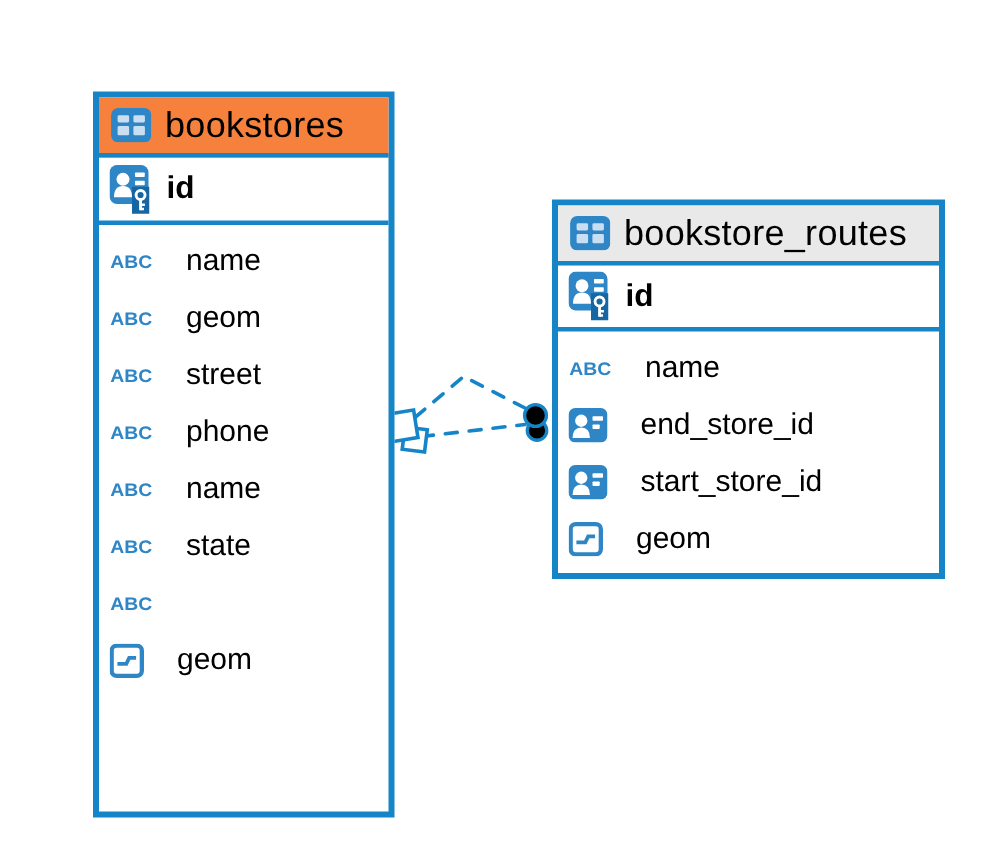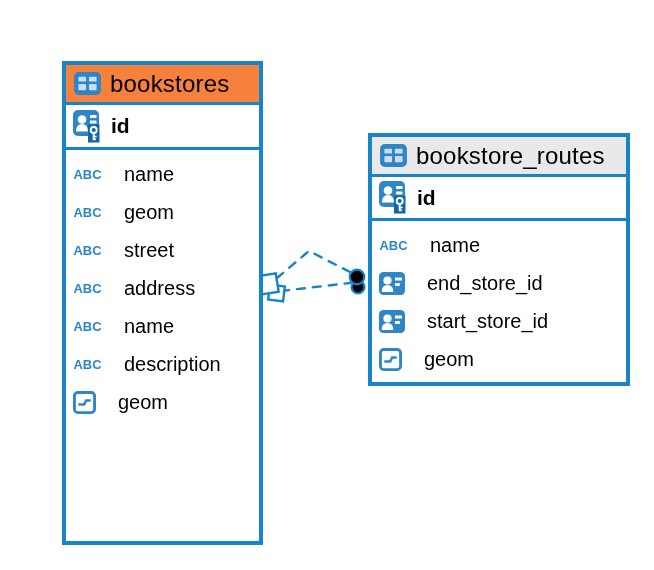--- a/index.html
+++ b/index.html
@@ -130,33 +130,38 @@
       <div class="col-row">
         <svg class="ic" width="29" height="13">
             <use href="#sym-abc"></use>
           </svg>
         <span>street</span>
       </div>
       <div class="col-row">
         <svg class="ic" width="29" height="13">
             <use href="#sym-abc"></use>
           </svg>
-        <span>address</span>
+        <span>phone</span>
       </div>
       <div class="col-row">
         <svg class="ic" width="29" height="13">
             <use href="#sym-abc"></use>
           </svg>
         <span>name</span>
       </div>
       <div class="col-row">
         <svg class="ic" width="29" height="13">
             <use href="#sym-abc"></use>
           </svg>
-        <span>description</span>
+        <span>state</span>
+      </div>
+      <div class="col-row">
+        <svg class="ic" width="29" height="13">
+            <use href="#sym-abc"></use>
+          </svg>
       </div>
       <div class="col-row">
         <svg class="ic" width="23" height="23">
             <use href="#sym-geom"></use>
           </svg>
         <span>geom</span>
       </div>
     </div>
   </div>
 

